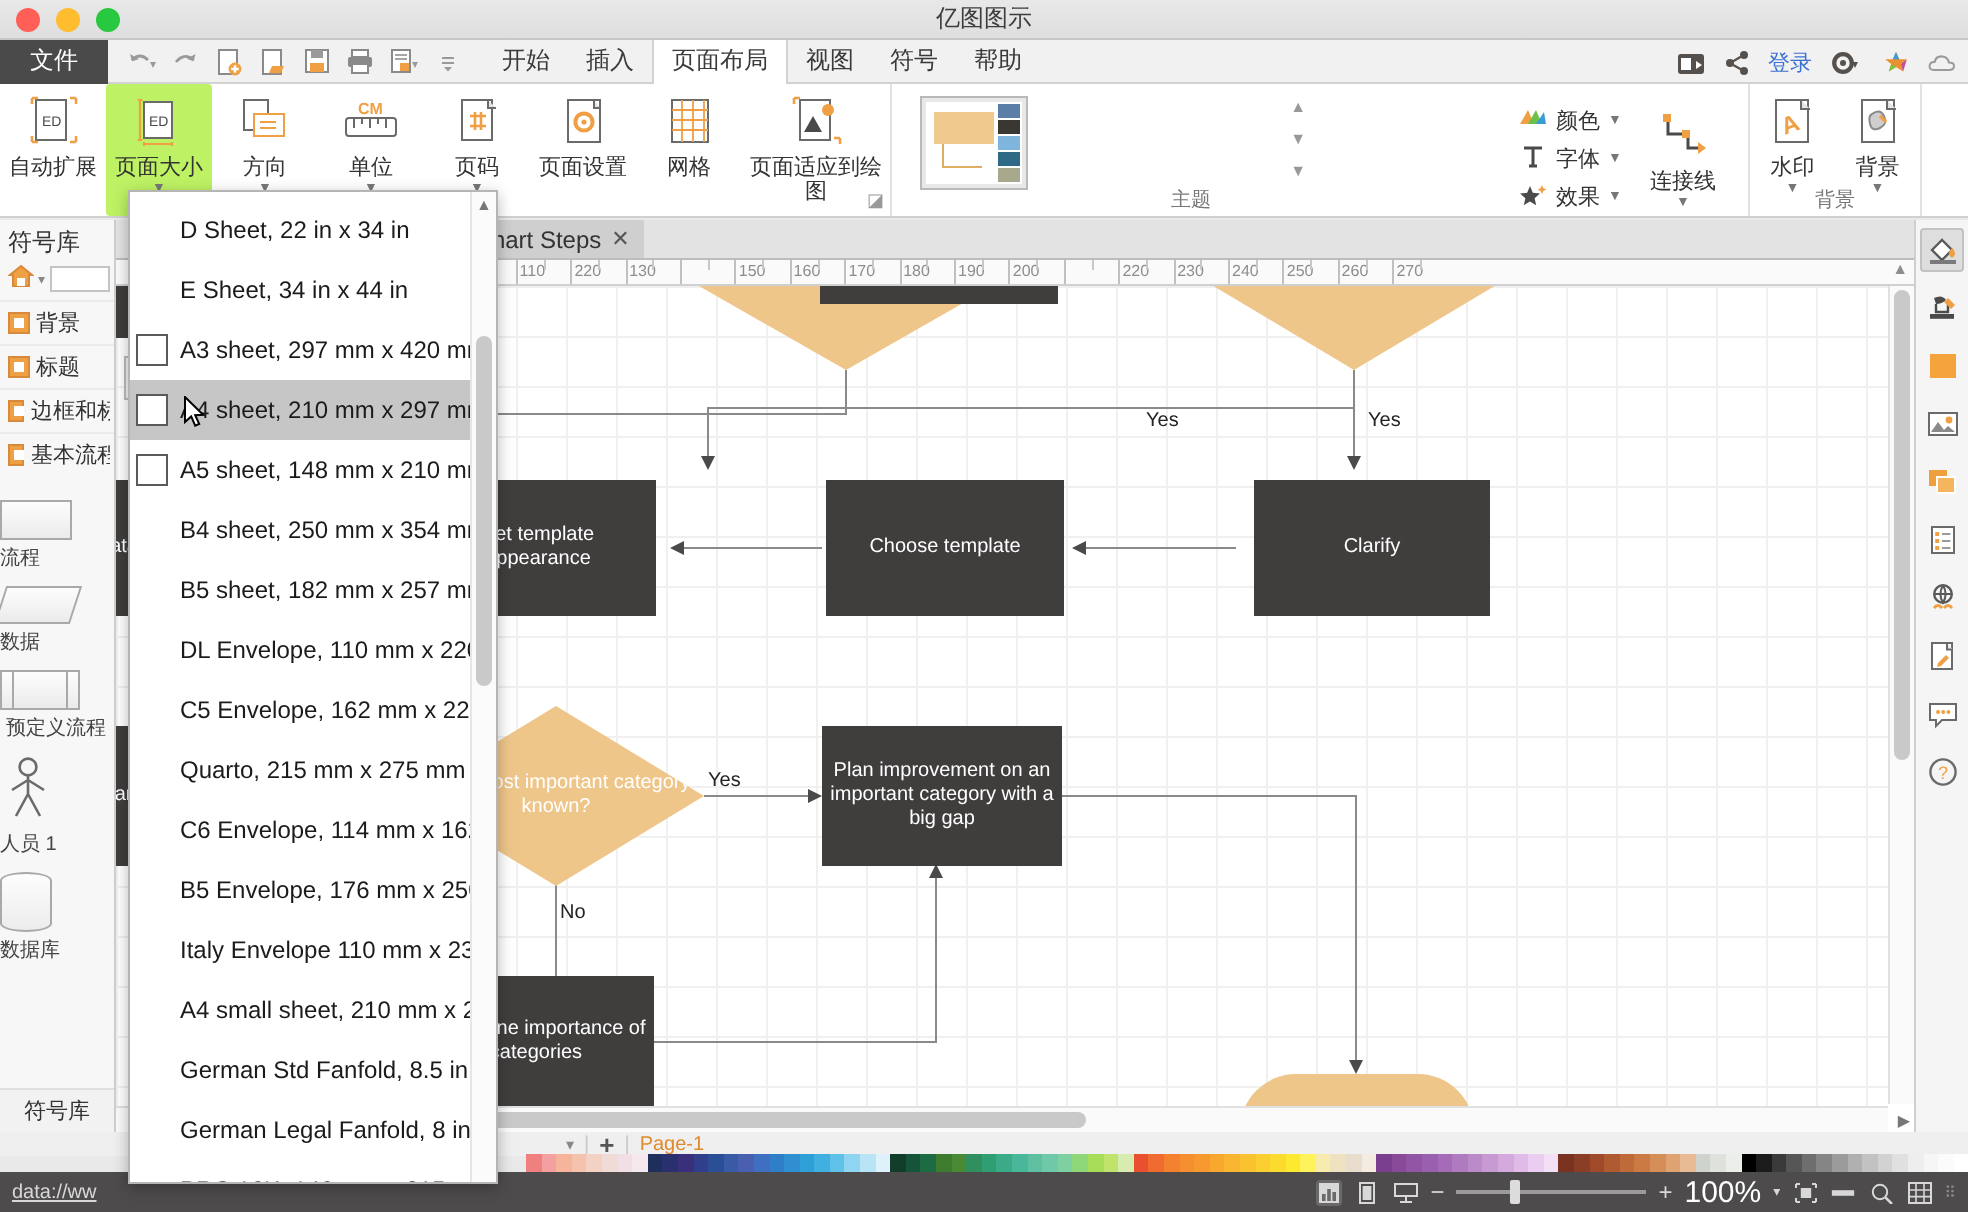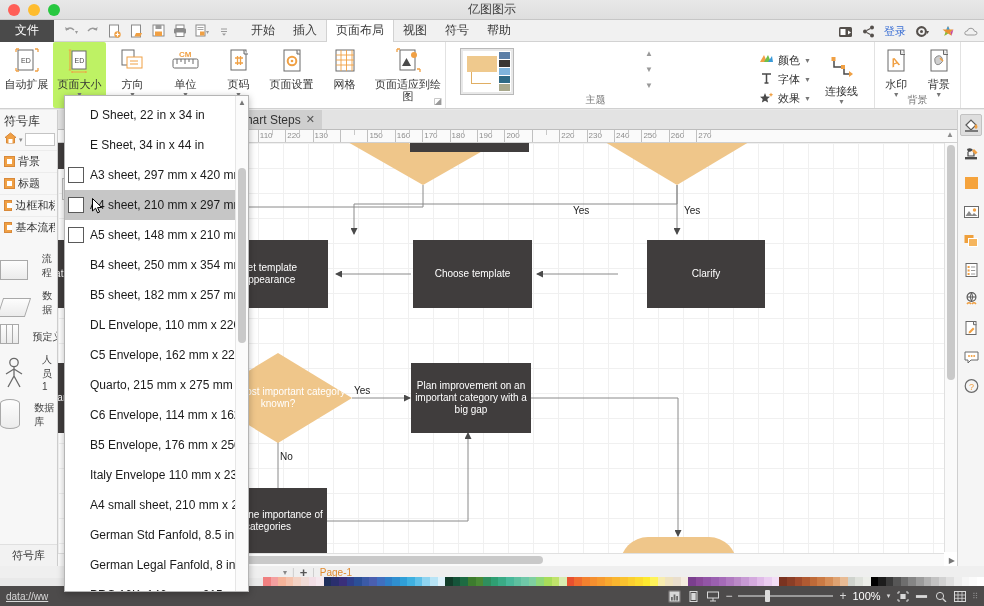--- a/index.html
+++ b/index.html
@@ -110,21 +110,21 @@
   .lib-title { font-size:12px; color:#333; padding:3px 0 2px 4px; }
   .lib-home { display:flex; align-items:center; gap:2px; padding:0 2px 3px 4px; }
   .lib-home .box { flex:1; height:13px; border:1px solid #c4c4c4; background:#fff;}
   .lib-cat {
     display:flex; align-items:center; gap:3px; font-size:11px; color:#333;
     padding:3px 2px 3px 4px; border-top:1px solid #ececec;
   }
   .lib-cat .ic { width:11px; height:11px; background:#f0a044; position:relative; border:1px solid #d8893a;}
   .lib-cat .ic::after { content:''; position:absolute; left:2px; top:2px; width:5px; height:5px; background:#fff;}
   .lib-shapes { flex:1; overflow:hidden; padding-top:6px; }
-  .shape-item { display:flex; flex-direction:row; align-items:flex-end; margin-bottom:7px;gap:14px;}
+  .shape-item { display:flex; flex-direction:column; align-items:flex-start; margin-bottom:7px;}
   .shape-item .nm { font-size:10px; color:#444; margin-top:2px; }
   .sh-rect { width:36px; height:20px; background:linear-gradient(#fdfdfd,#ebebeb); border:1px solid #a9a9a9;}
   .sh-para { width:38px; height:19px; background:linear-gradient(#fdfdfd,#ebebeb); border:1px solid #a9a9a9; transform:skewX(-18deg);}
   .sh-pre { width:40px; height:20px; background:linear-gradient(#fdfdfd,#ebebeb); border:1px solid #a9a9a9; position:relative;}
   .sh-pre::before,.sh-pre::after{content:'';position:absolute;top:-1px;bottom:-1px;width:1px;background:#a9a9a9;}
   .sh-pre::before{left:5px;} .sh-pre::after{right:5px;}
   .sh-cyl { width:26px; height:30px; border:1px solid #a9a9a9; border-radius:50%/14% ; background:linear-gradient(#fdfdfd,#ececec);}
   .lib-foot { text-align:center; font-size:11px; color:#333; padding:3px 0; border-top:1px solid #e0e0e0; background:#f2f2f2;}
 
   
@@ -194,21 +194,21 @@
     position:absolute; left:0; right:0; bottom:0; height:20px; background:#4d4b4b;
     display:flex; align-items:center; color:#d8d8d8; font-size:10px;
   }
   .sb-left { display:flex; align-items:center; }
   .url { color:#d8d8d8; text-decoration:underline; font-size:10px; padding-left:6px;}
   .sb-right { position:absolute; right:6px; display:flex; align-items:center; gap:6px;}
   .sbico { width:13px; height:13px; display:flex; align-items:center; justify-content:center;}
   .sbico.sel { background:#6b6868; border-radius:2px;}
   .zoomtrack { width:95px; height:2px; background:#9a9a9a; position:relative;}
   .zoomthumb { position:absolute; left:27px; top:-5px; width:5px; height:12px; background:#dcdcdc; border-radius:1px;}
-  .zoomval { color:#fff; font-size:11px; }
+  .zoomval { color:#fff; font-size:15px; }
 
   
   #paperdd {
     position:absolute; left:64px; top:95px; width:185px; height:497px;
     background:#fff; border:1px solid #b5b5b5; box-shadow:0 2px 7px rgba(0,0,0,.28);
     z-index:50; overflow:hidden;
   }
   #paperdd .ddscroll { position:absolute; right:0; top:0; bottom:0; width:13px; background:#fbfbfb; border-left:1px solid #e6e6e6;}
   #paperdd .ddscroll .thumb { position:absolute; left:2px; right:2px; top:72px; height:175px; background:#c9c9c9; border-radius:5px;}
   #paperdd .ddscroll .up { position:absolute; top:2px; left:0; right:0; text-align:center; font-size:8px; color:#777;}
@@ -755,21 +755,21 @@
 
       <div class="node dark" style="left:-55px; top:97px; width:70px; height:68px; justify-content:flex-end; padding-right:4px;">
         <span>er data</span>
       </div>
       <div class="node dark" style="left:152px; top:97px; width:118px; height:68px;">
         <span>Set template appearance</span>
       </div>
       <div class="node dark" style="left:355px; top:97px; width:119px; height:68px;">
         <span>Choose template</span>
       </div>
-      <div class="node dark" style="left:589px; top:97px; width:118px; height:68px;">
+      <div class="node dark" style="left:569px; top:97px; width:118px; height:68px;">
         <span>Clarify</span>
       </div>
 
       <div class="node dark" style="left:-55px; top:220px; width:70px; height:70px; justify-content:flex-end; padding-right:4px;">
         <span>e the chart</span>
       </div>
       <div class="diamond" style="left:146px; top:210px; width:148px; height:90px;">
         <div class="dshape">
             <span class="dtext">Is the most important category known?</span>
           </div>

